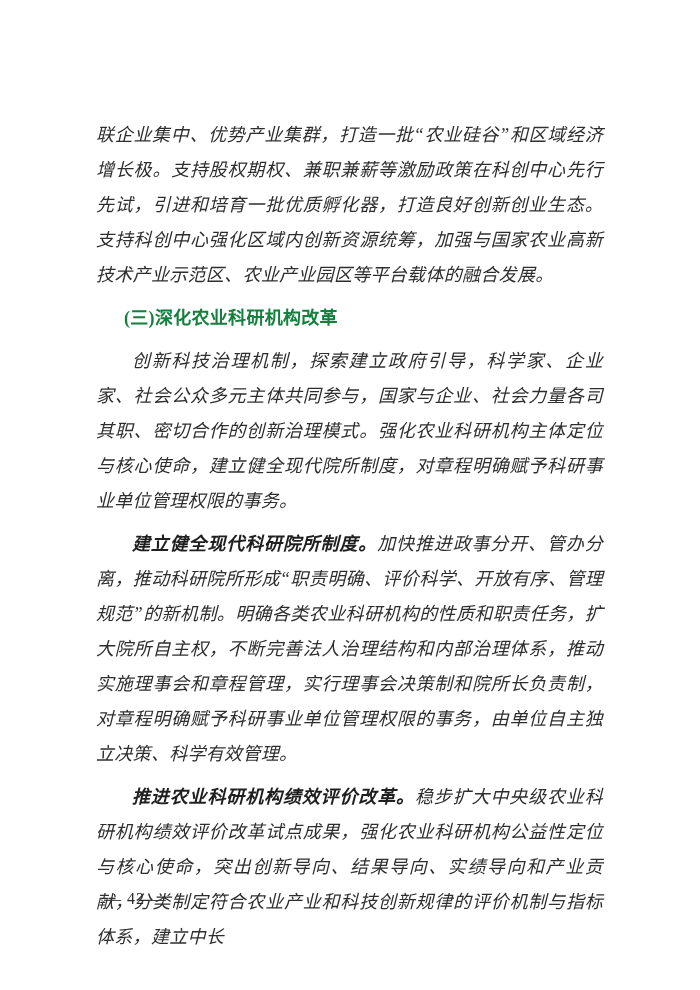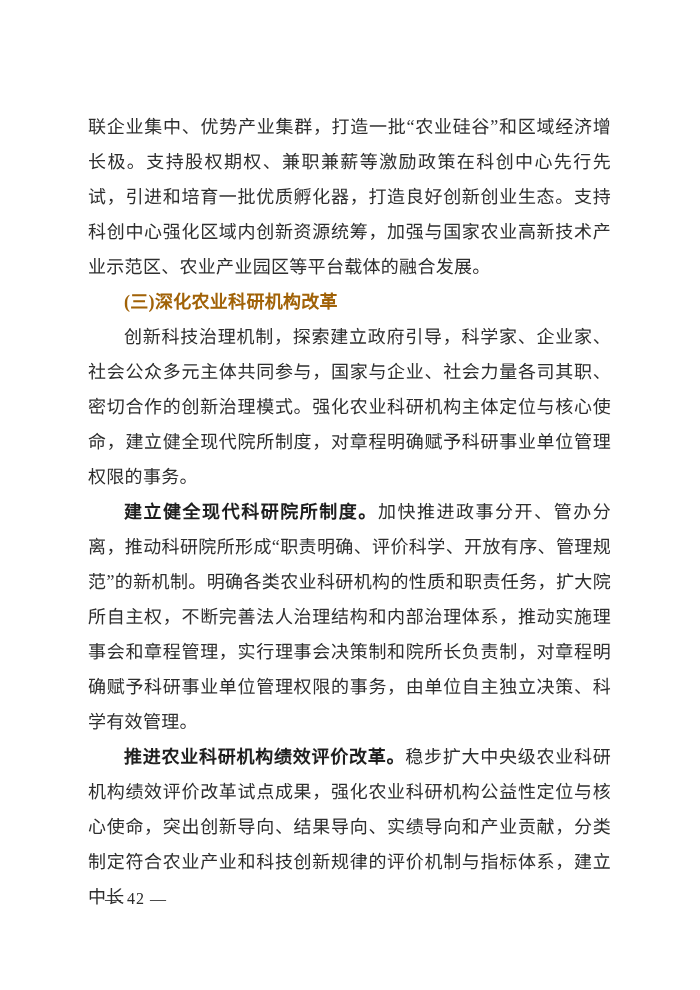--- a/index.html
+++ b/index.html
@@ -21,34 +21,35 @@
     left: 88px;
     top: 110px;
     width: 523px;
     font-size: 18px;
     line-height: 35px;
     text-align: justify;
     text-justify: inter-ideograph;
     letter-spacing: 0.3px;
   }
   .content p {
-    margin: 0;
+    margin: 8px;
     padding: 0;
+    font-style: italic;
   }
   .para-indent {
     text-indent: 2em;
   }
   .section-heading {
     margin: 0;
     padding: 0;
     font-size: 18px;
     line-height: 35px;
     font-weight: 700;
     text-indent: 2em;
-    color: #a16207;
+    color: #15803d;
   }
   .lead {
     font-weight: 700;
     color: #1f1f1f;
   }
   .footer {
     position: absolute;
     left: 105px;
     top: 886px;
     font-size: 16px;

